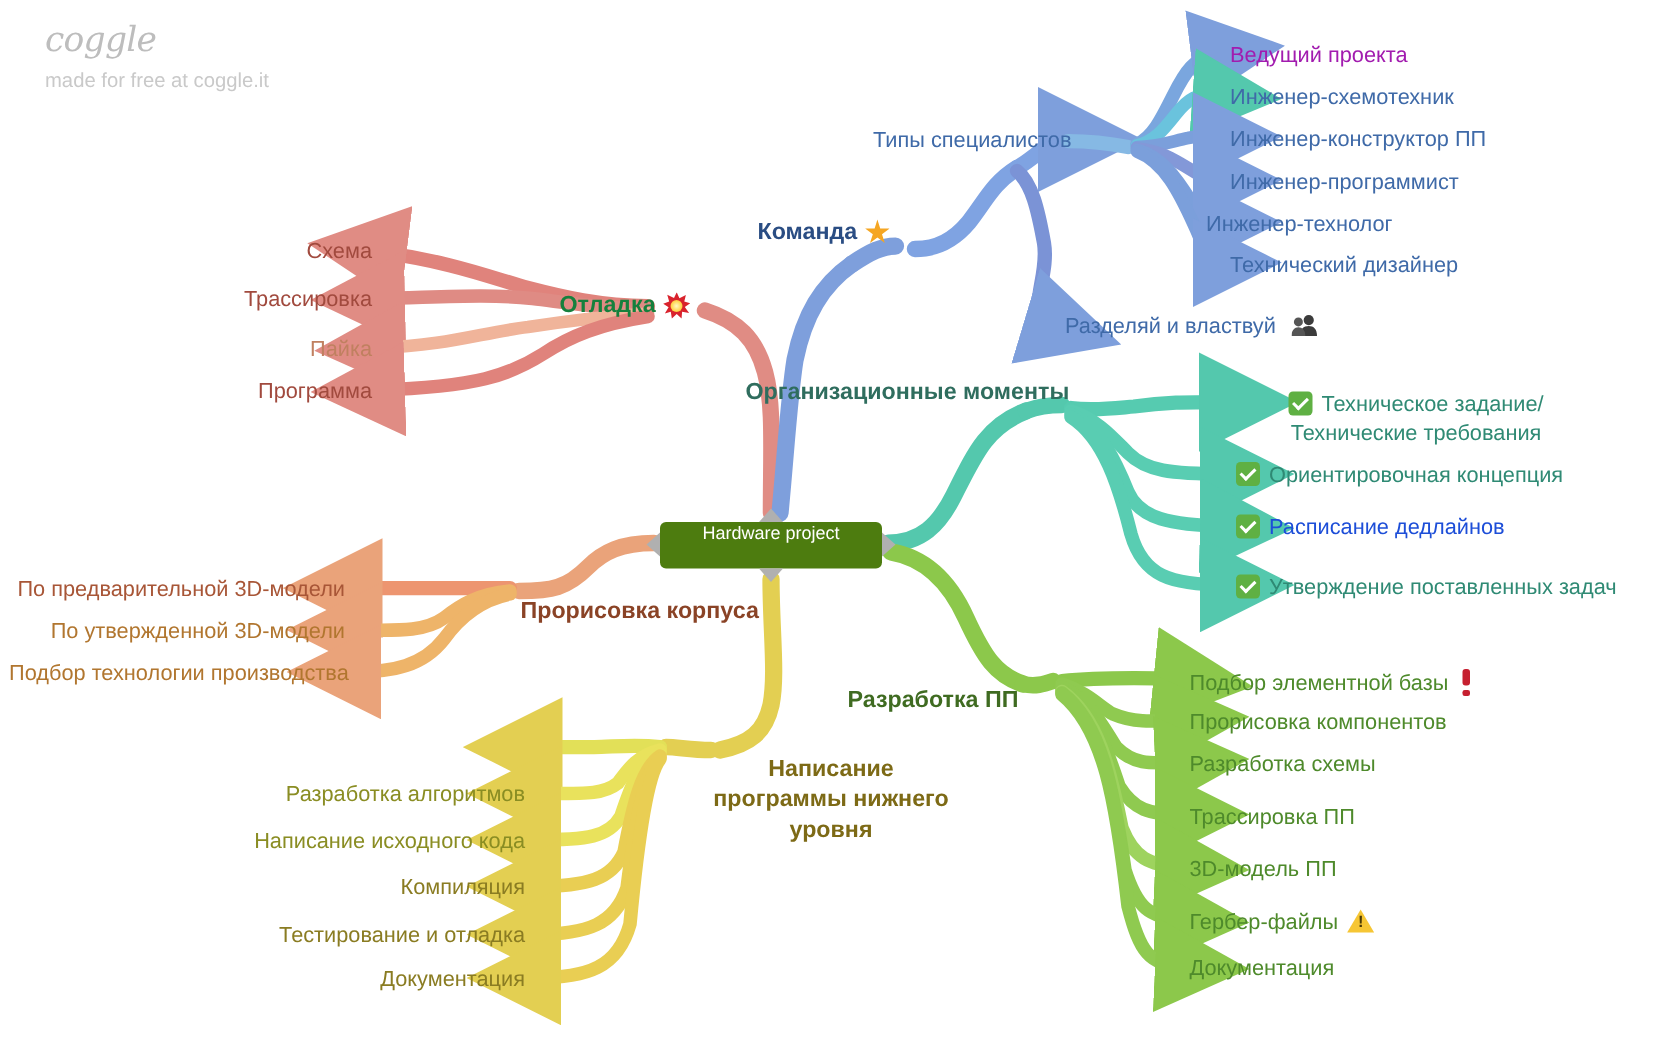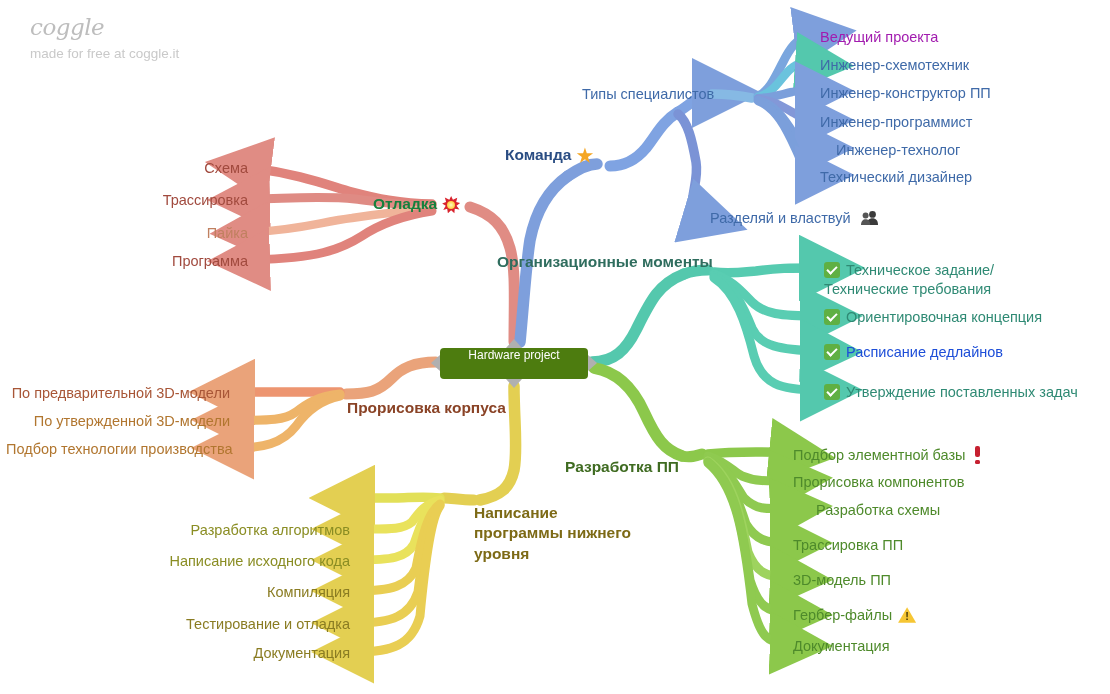--- a/index.html
+++ b/index.html
@@ -41,21 +41,21 @@
     box-sizing:border-box;
   }
   .nub{position:absolute;width:0;height:0;}
   .nub.up{border-left:8px solid transparent;border-right:8px solid transparent;border-bottom:9px solid #b0b0b0;left:66px;top:-9px;}
   .nub.down{border-left:8px solid transparent;border-right:8px solid transparent;border-top:9px solid #b0b0b0;left:66px;bottom:-9px;}
   .nub.left{border-top:8px solid transparent;border-bottom:8px solid transparent;border-right:9px solid #b0b0b0;left:-9px;top:7px;}
   .nub.right{border-top:8px solid transparent;border-bottom:8px solid transparent;border-left:9px solid #b0b0b0;right:-9px;top:7px;}
 
   
   .lbl{position:absolute;white-space:nowrap;line-height:1.28;}
-  .lbl.wrap{white-space:normal;}
+  .lbl.wrap{white-space:normal;text-align:center;}
   .lbl.b{font-weight:bold;}
   .lbl.r{text-align:right;}
 
   
   .gl{display:inline-block;vertical-align:middle;position:relative;}
   .gl-star{
     width:17px;height:17px;margin-left:5px;
     background:#f5a623;
     clip-path:polygon(50% 0%,61% 35%,98% 35%,68% 57%,79% 92%,50% 70%,21% 92%,32% 57%,2% 35%,39% 35%);
   }
@@ -214,21 +214,21 @@
   <div class="lbl b" style="left:505px;top:145px;font-size:15.5px;color:#2a4d83;">
     <span>Команда</span><span class="gl gl-star"></span>
   </div>
 
   <div class="lbl" style="left:582px;top:85px;font-size:14.5px;color:#3f6aa8;">Типы специалистов</div>
 
   <div class="lbl" style="left:820px;top:28px;font-size:14.5px;color:#a21caf;">Ведущий проекта</div>
   <div class="lbl" style="left:820px;top:56px;font-size:14.5px;color:#3f6aa8;">Инженер-схемотехник</div>
   <div class="lbl" style="left:820px;top:84px;font-size:14.5px;color:#3f6aa8;">Инженер-конструктор ПП</div>
   <div class="lbl" style="left:820px;top:113px;font-size:14.5px;color:#3f6aa8;">Инженер-программист</div>
-  <div class="lbl" style="left:836px;top:141px;font-size:14.5px;color:#3f6aa8;">Инженер-технолог</div>
+  <div class="lbl" style="left:804px;top:141px;font-size:14.5px;color:#3f6aa8;">Инженер-технолог</div>
   <div class="lbl" style="left:820px;top:168px;font-size:14.5px;color:#3f6aa8;">Технический дизайнер</div>
 
   <div class="lbl" style="left:710px;top:209px;font-size:14.5px;color:#3f6aa8;">
     <span>Разделяй и властвуй</span>
     <svg class="gl gl-busts" viewBox="0 0 17 15">
       <circle cx="11.5" cy="4.4" r="3.4" fill="#3b3b3b"></circle>
       <path d="M5.4 15 C5.4 10.4 8.2 8.3 11.5 8.3 C14.8 8.3 17 10.4 17 15 Z" fill="#3b3b3b"></path>
       <circle cx="4.6" cy="5.6" r="3.0" fill="#555555"></circle>
       <path d="M0 15 C0 11.1 2.1 9.2 4.6 9.2 C7.1 9.2 9.2 11.1 9.2 15 Z" fill="#555555"></path>
     </svg>
@@ -246,21 +246,21 @@
   <div class="lbl" style="left:824px;top:383px;font-size:14.5px;color:#2f8a74;">
     <span class="gl gl-check"></span><span>Утверждение поставленных задач</span>
   </div>
 
   <div class="lbl b" style="left:565px;top:457px;font-size:15.5px;color:#3f6b21;">Разработка ПП</div>
 
   <div class="lbl" style="left:793px;top:446px;font-size:14.5px;color:#4e8a2b;">
     <span>Подбор элементной базы</span><span class="gl gl-excl"></span>
   </div>
   <div class="lbl" style="left:793px;top:473px;font-size:14.5px;color:#4e8a2b;">Прорисовка компонентов</div>
-  <div class="lbl" style="left:793px;top:501px;font-size:14.5px;color:#4e8a2b;margin-left:23px;">Разработка схемы</div>
+  <div class="lbl" style="left:793px;top:501px;font-size:14.5px;color:#4e8a2b;">Разработка схемы</div>
   <div class="lbl" style="left:793px;top:536px;font-size:14.5px;color:#4e8a2b;">Трассировка ПП</div>
   <div class="lbl" style="left:793px;top:571px;font-size:14.5px;color:#4e8a2b;">3D-модель ПП</div>
   <div class="lbl" style="left:793px;top:606px;font-size:14.5px;color:#4e8a2b;">
     <span>Гербер-файлы</span><span class="gl gl-warn"></span>
   </div>
   <div class="lbl" style="left:793px;top:637px;font-size:14.5px;color:#4e8a2b;">Документация</div>
 
   <div class="lbl b" style="left:347px;top:398px;font-size:15.5px;color:#8a4326;">Прорисовка корпуса</div>
 
   <div class="lbl r" style="left:6px;top:384px;width:224px;font-size:14.5px;color:#a85637;">По предварительной 3D-модели</div>

